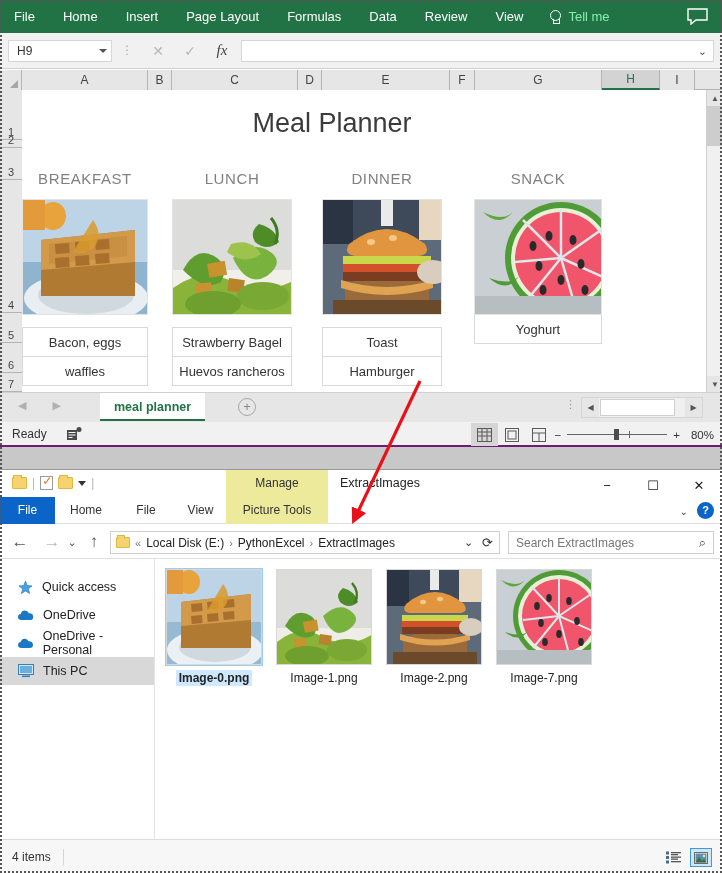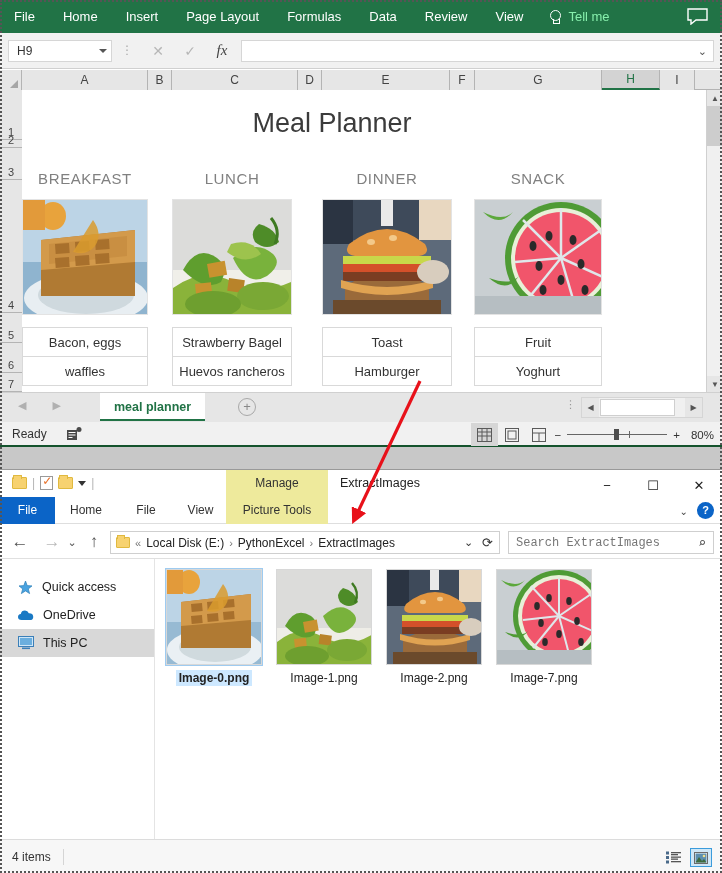--- a/index.html
+++ b/index.html
@@ -91,21 +91,21 @@
     font-size:12.5px; font-weight:bold; color:#217346; line-height:28px;
     border-bottom:2.5px solid #217346;
   }
   .addsheet { position:absolute; left:238px; top:5px; width:18px; height:18px; border:1.3px solid #a8a8a8; border-radius:50%; color:#888; font-size:13px; text-align:center; line-height:16px;}
   .tabdots { position:absolute; left:565px; top:8px; color:#999; font-size:11px; line-height:7px;}
   .hscroll { position:absolute; left:581px; top:4px; width:122px; height:21px; background:#f0f0f0; border:1px solid #d5d5d5; display:flex;}
   .hs-btn { width:17px; background:#e6e6e6; display:flex;align-items:center;justify-content:center;font-size:8px;color:#555;}
   .hs-thumb { width:75px; background:#fff; border:1px solid #cfcfcf; margin:1px;}
 
   
-  .xl-status { position:absolute; left:0; top:422px; width:722px; height:25px; background:#f1f1f1; border-bottom:2px solid #14532d; display:flex; align-items:center;}
+  .xl-status { position:absolute; left:0; top:422px; width:722px; height:25px; background:#f1f1f1; border-bottom:2px solid #701a75; display:flex; align-items:center;}
   .st-ready { margin-left:12px; font-size:12px; color:#333;}
   .st-icon { margin-left:20px; width:15px; height:13px; position:relative;}
   .view-btns { position:absolute; right:170px; top:0; height:25px; display:flex; align-items:center; gap:0; }
   .vbtn { width:27px; height:23px; display:flex;align-items:center;justify-content:center;}
   .vbtn.active { background:#d6d6d6;}
   .zoomwrap { position:absolute; right:8px; top:0; height:25px; display:flex; align-items:center; gap:0px; font-size:11.5px; color:#333;}
   .zline { width:100px; height:1px; background:#666; position:relative; margin:0 6px;}
   .zhandle { position:absolute; left:47px; top:-5px; width:5px; height:11px; background:#4d4d4d;}
   .ztick { position:absolute; left:62px; top:-3px; width:1px; height:7px; background:#666;}
   .xl-gap { position:absolute; left:0; top:447px; width:722px; height:22px; background:#c8c8c8;}
@@ -141,21 +141,21 @@
     border:1px solid #cfcfcf; background:#fff; display:flex; align-items:center;
     font-size:12px; color:#222; padding-left:5px; gap:5px;
   }
   .crumb-folder { width:14px;height:11px;background:#f7d270;border:1px solid #e0b93f;border-radius:1px;position:relative;}
   .crumb-folder:before{content:"";position:absolute;left:0;top:-3px;width:6px;height:3px;background:#f7d270;border:1px solid #e0b93f;border-bottom:none;}
   .crumb-sep { color:#777; font-size:11px;}
   .crumb-end { margin-left:auto; display:flex; align-items:center; gap:9px; padding-right:6px;}
   .search-box {
     position:absolute; left:508px; top:5px; width:206px; height:23px;
     border:1px solid #cfcfcf; background:#fff; display:flex; align-items:center;
-    padding:0 7px; font-size:12px; color:#767676;font-family:Liberation Mono, monospace;
+    padding:0 7px; font-size:12px; color:#767676;
   }
   .search-box .mag { margin-left:auto; color:#444; font-size:13px;}
 
   .ex-body { position:absolute; left:0; top:88px; width:722px; height:281px; background:#fff; border-top:1px solid #e0e0e0;}
   .nav-pane { position:absolute; left:0; top:0; width:155px; height:281px; background:#fff; border-right:1px solid #e4e4e4;}
   .nav-item { height:28px; display:flex; align-items:center; gap:9px; padding-left:18px; font-size:12.5px; color:#222;}
   .nav-item.sel { background:#d8d8d8;}
   .files-pane { position:absolute; left:155px; top:0; width:567px; height:281px; background:#fff;}
   .file-tile { position:absolute; top:10px; width:106px; text-align:center;}
   .file-tile.sel .ft-img { outline:1px solid #9ecbf0; }
@@ -284,21 +284,21 @@
               <rect x="22" y="84" width="16" height="13" fill="#c8922f" transform="rotate(-6 22 84)"></rect>
               <path d="M58 44 q20 -6 30 10 q-16 12 -34 -2z" fill="#9dc34d"></path>
               <ellipse cx="90" cy="96" rx="26" ry="14" fill="#7aa835"></ellipse>
               <ellipse cx="40" cy="104" rx="28" ry="13" fill="#6e9f2f"></ellipse>
             </svg>
           </div>
           <div class="mcell" style="margin-top:12px;">Strawberry Bagel</div>
           <div class="mcell">Huevos rancheros</div>
         </div>
 
-        <div class="meal-col" style="left:300px;width:130px;">
+        <div class="meal-col" style="left:300px;width:120px;">
           <div class="meal-hdr">DINNER</div>
           <div class="thumb">
             <svg viewBox="0 0 128 116" preserveAspectRatio="none" width="128" height="116">
               <rect width="128" height="116" fill="#5d6a7a"></rect>
               <rect width="128" height="40" fill="#3e4a5a"></rect>
               <rect x="0" y="0" width="30" height="44" fill="#2b3442"></rect>
               <rect x="96" y="0" width="32" height="40" fill="#e8d7c0"></rect>
               <rect x="58" y="0" width="12" height="26" fill="#eaeaea"></rect>
               <path d="M22 86 q42 -26 84 0 v18 h-84z" fill="#9a6a3a"></path>
               <path d="M26 44 q38 -30 76 0 q6 10 -6 12 h-64 q-12 -2 -6 -12z" fill="#e2953f"></path>
@@ -341,21 +341,20 @@
                 <ellipse cx="64" cy="66" rx="3.5" ry="5"></ellipse>
                 <ellipse cx="68" cy="90" rx="3.5" ry="5"></ellipse>
                 <ellipse cx="110" cy="90" rx="3.5" ry="5"></ellipse>
                 <ellipse cx="58" cy="46" rx="3.5" ry="5"></ellipse>
               </g>
               <path d="M8 12 q20 10 30 0 q-14 16 -30 0z" fill="#5ca83c"></path>
               <path d="M14 78 q22 8 30 -2 q-12 18 -30 2z" fill="#4f9b35"></path>
               <rect x="0" y="96" width="128" height="20" fill="#b6bec2"></rect>
             </svg>
           </div>
-          <div class="mcell" style="margin-top:12px;">Fruit</div>
           <div class="mcell">Yoghurt</div>
         </div>
       </div>
 
       <div class="vscroll">
         <div class="vs-btn">▲</div>
         <div class="vs-thumb"></div>
         <div class="vs-btn" style="position:absolute;left:0;bottom:0;">▼</div>
       </div>
     </div>
@@ -490,20 +489,26 @@
           <span>Quick access</span>
         </div>
 
         <div class="nav-item">
           <svg width="16" height="13" viewBox="0 0 16 13">
             <path d="M3.6 11 q-3.6 0 -3.6 -3 q0 -2.6 2.8 -3 q0.6 -3.4 4.2 -3.4 q2.8 0 3.8 2.6 q4 -0.2 4.4 3.2 q0.4 3.6 -3.6 3.6 z" fill="#1a79c4"></path>
           </svg>
           <span>OneDrive</span>
         </div>
 
+        <div class="nav-item">
+          <svg width="16" height="13" viewBox="0 0 16 13">
+            <path d="M3.6 11 q-3.6 0 -3.6 -3 q0 -2.6 2.8 -3 q0.6 -3.4 4.2 -3.4 q2.8 0 3.8 2.6 q4 -0.2 4.4 3.2 q0.4 3.6 -3.6 3.6 z" fill="#1a79c4"></path>
+          </svg>
+          <span>OneDrive - Personal</span>
+        </div>
 
         <div class="nav-item sel">
           <svg width="16" height="14" viewBox="0 0 16 14">
             <rect x="0.5" y="0.5" width="15" height="10" fill="#cfe6f7" stroke="#3b7fb8"></rect>
             <rect x="2" y="2" width="12" height="7" fill="#6aaede"></rect>
             <rect x="4" y="11.5" width="8" height="1.6" fill="#3b7fb8"></rect>
           </svg>
           <span>This PC</span>
         </div>
 

